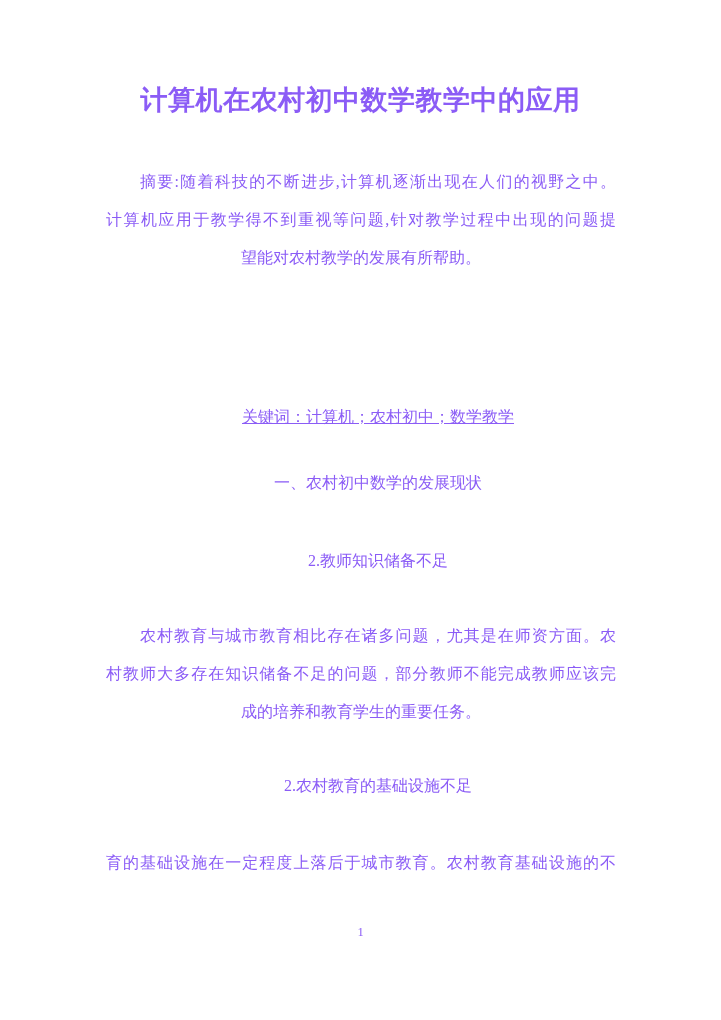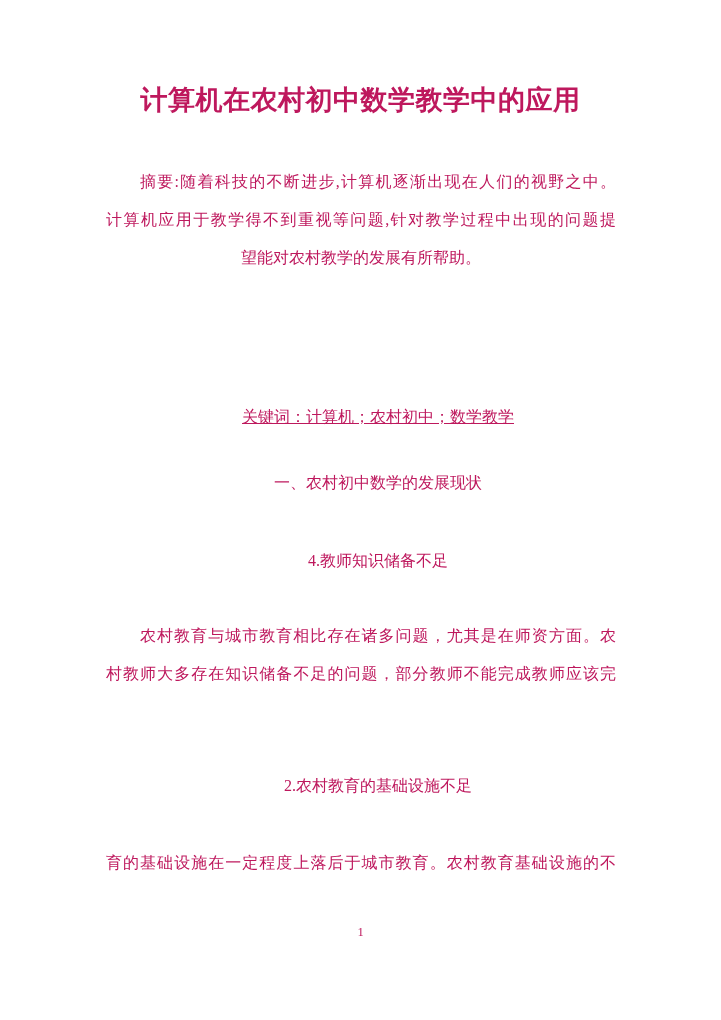--- a/index.html
+++ b/index.html
@@ -7,21 +7,21 @@
     padding: 0;
     background: #ffffff;
   }
   .page {
     position: relative;
     width: 721px;
     height: 1020px;
     background: #ffffff;
     overflow: hidden;
     font-family: "Liberation Serif", "DejaVu Serif", serif;
-    color: #be185d;
+    color: #8b5cf6;
   }
   .doc-title {
     position: absolute;
     top: 78px;
     left: 0;
     width: 721px;
     margin: 0;
     text-align: center;
     font-size: 27px;
     font-weight: bold;
@@ -74,25 +74,26 @@
   <div class="block abstract-block">
     <div class="tline indent jlast">摘要:随着科技的不断进步,计算机逐渐出现在人们的视野之中。</div>
     <div class="tline jlast">计算机应用于教学得不到重视等问题,针对教学过程中出现的问题提</div>
     <div class="tline">望能对农村教学的发展有所帮助。</div>
   </div>
 
   <div class="block keywords-block tline indent">关键词：计算机；农村初中；数学教学</div>
 
   <div class="block heading-block tline indent">一、农村初中数学的发展现状</div>
 
-  <div class="block sub1-block tline indent">4.教师知识储备不足</div>
+  <div class="block sub1-block tline indent">2.教师知识储备不足</div>
 
   <div class="block para1-block">
     <div class="tline indent jlast">农村教育与城市教育相比存在诸多问题，尤其是在师资方面。农</div>
     <div class="tline jlast">村教师大多存在知识储备不足的问题，部分教师不能完成教师应该完</div>
+    <div class="tline">成的培养和教育学生的重要任务。</div>
   </div>
 
   <div class="block sub2-block tline indent">2.农村教育的基础设施不足</div>
 
   <div class="block para2-block">
     <div class="tline jlast">育的基础设施在一定程度上落后于城市教育。农村教育基础设施的不</div>
   </div>
 
   <div class="page-number">1</div>
 

